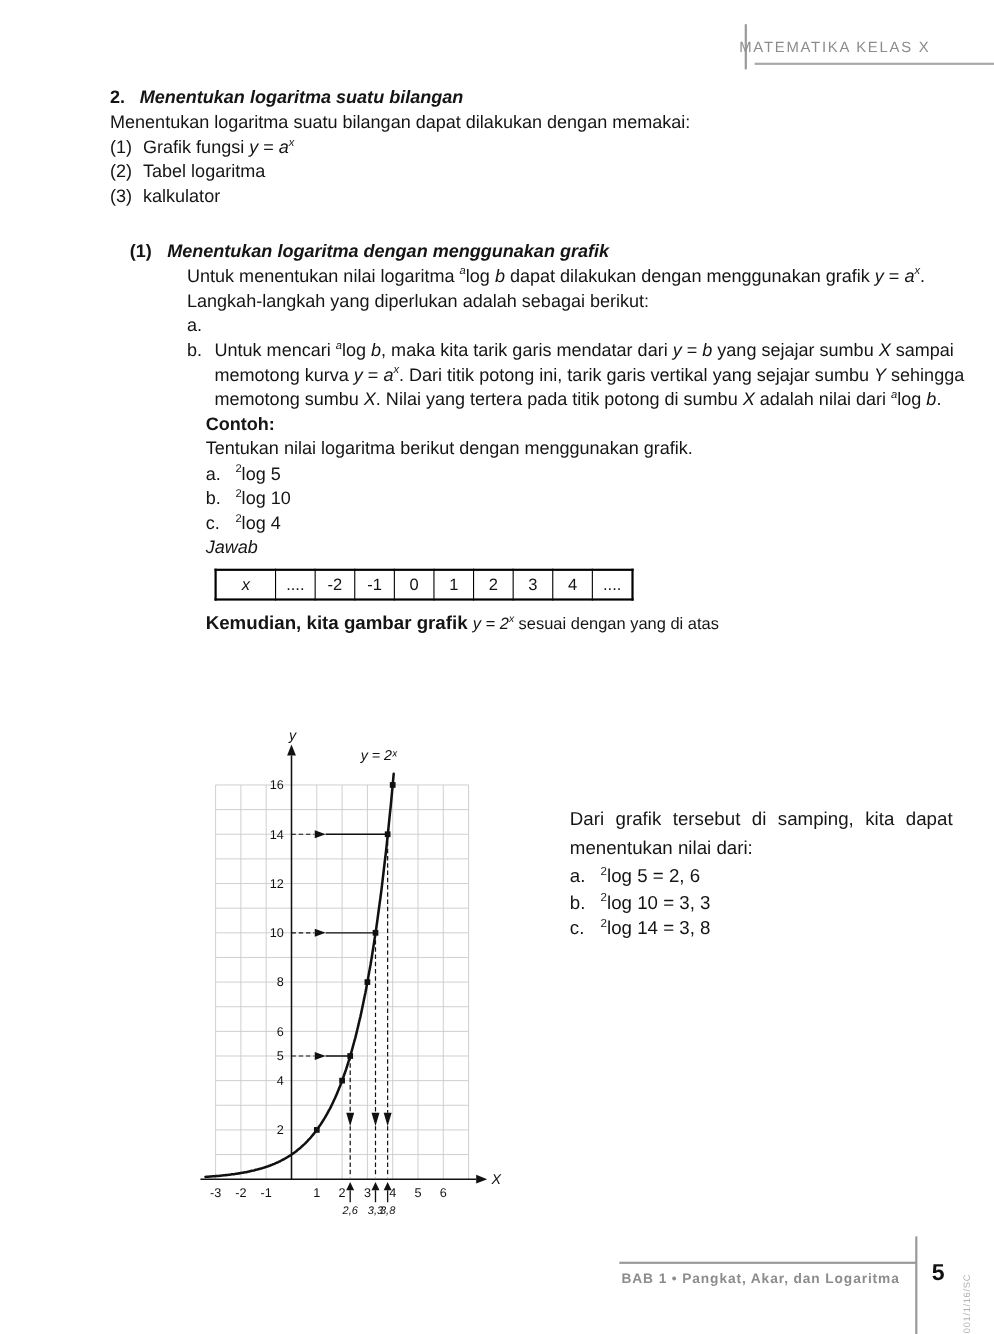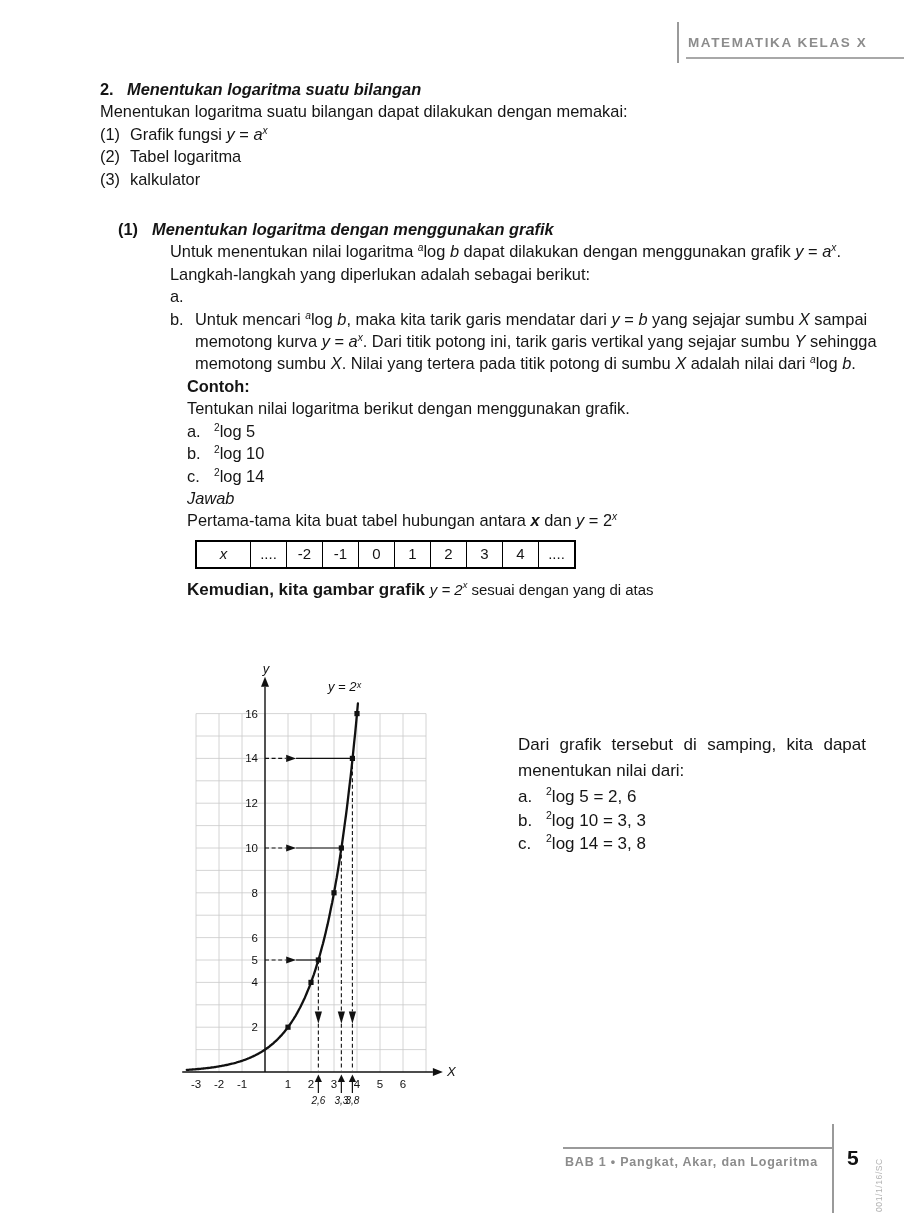--- a/index.html
+++ b/index.html
@@ -1,22 +1,22 @@
 <!DOCTYPE html>
 <html><head>
 <meta charset="utf-8">
 <style>
   html,body{margin:0;padding:0;background:#e8e8e8;}
   .page{position:relative;width:904px;height:1213px;background:#ffffff;margin:0 auto;
         font-family:"Liberation Sans",sans-serif;color:#151515;overflow:hidden;}
 
   
   .hdr-vbar{position:absolute;left:677px;top:22px;width:2px;height:41px;background:#9a9a9a;}
-  .hdr-title{position:absolute;left:688px;top:35px;font-size:13.5px;color:#8c8c8c;
-             letter-spacing:1.6px;font-weight:bold;}
+  .hdr-title{position:absolute;left:672px;top:35px;font-size:13.5px;color:#8c8c8c;
+             letter-spacing:1.6px;font-weight:normal;}
   .hdr-hline{position:absolute;left:686px;top:57px;width:218px;height:2px;background:#a8a8a8;}
 
   
   .main{position:absolute;left:100px;top:78px;width:780px;font-size:16.4px;line-height:22.4px;}
   .row{display:flex;}
   .numcol{flex:0 0 27px;font-weight:bold;}
   .sec-title{font-weight:bold;font-style:italic;}
   .indent1{}
   .method .mnum{flex:0 0 30px;}
   .sub{margin-top:28px;margin-left:18px;}
@@ -129,25 +129,24 @@
           <div class="row example">
             <span class="exnum">a.</span>
             <span><span class="sup">2</span><span>log 5</span></span>
           </div>
           <div class="row example">
             <span class="exnum">b.</span>
             <span><span class="sup">2</span><span>log 10</span></span>
           </div>
           <div class="row example">
             <span class="exnum">c.</span>
-            <span><span class="sup">2</span><span>log 14</span></span>
+            <span><span class="sup">2</span><span>log 4</span></span>
           </div>
 
           <div class="jawab">Jawab</div>
-          <div><span>Pertama-tama kita buat tabel hubungan antara </span><span class="bi">x</span><span> dan </span><span class="i">y</span><span> = 2</span><span class="isup">x</span></div>
         </div>
 
         <div class="table-wrap">
           <table class="vals">
             <tbody>
                 <tr class="r1" id="tbl-row1">
                   <td class="c0"><i>x</i></td>
                   <td class="cn">....</td>
                   <td class="cn">-2</td>
                   <td class="cn">-1</td>

